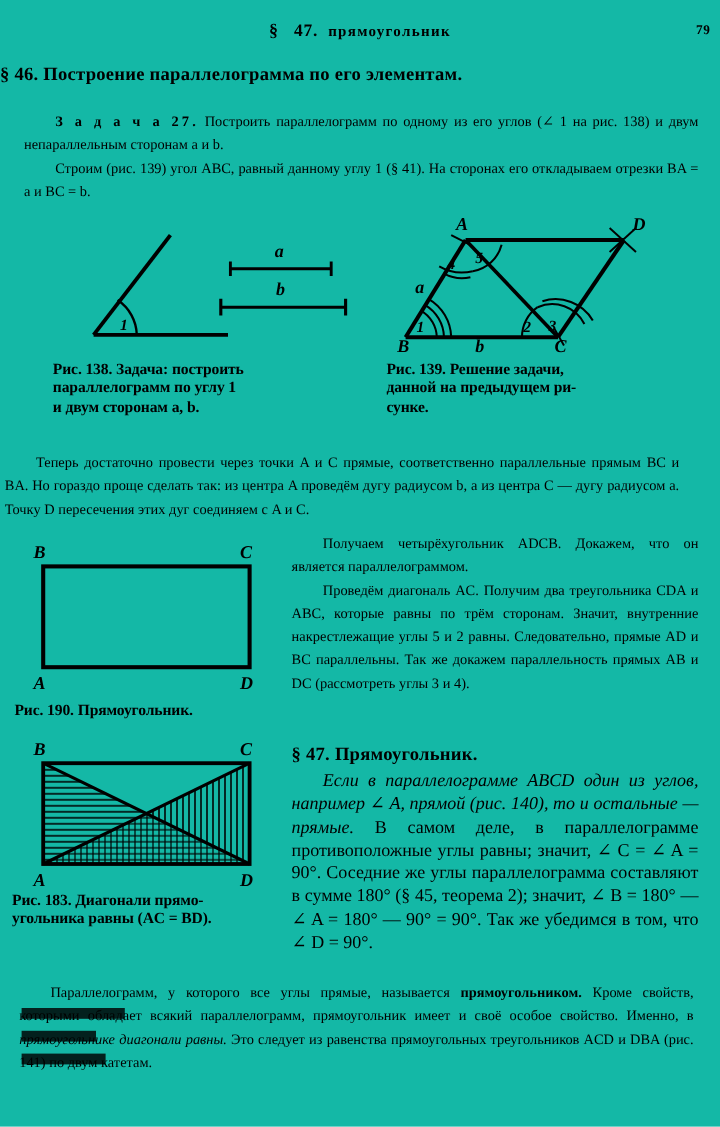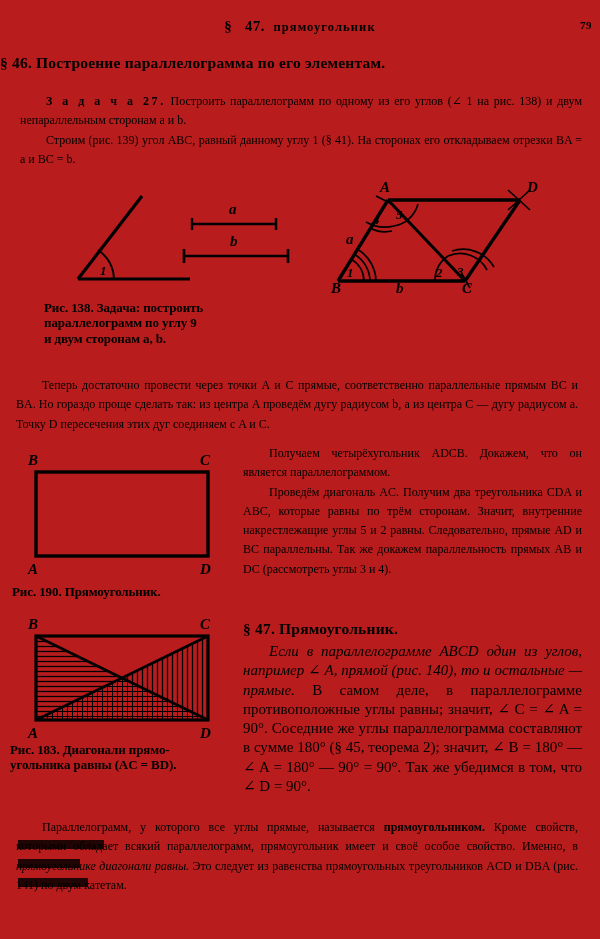--- a/index.html
+++ b/index.html
@@ -8,21 +8,21 @@
     background: #ffffff;
   }
   body {
     font-family: "Liberation Serif", "DejaVu Serif", serif;
     color: #000000;
   }
   #page {
     position: relative;
     width: 600px;
     height: 939px;
-    background: #b91c1c;
+    background: #14b8a6;
     overflow: hidden;
   }
 
   
   .runhead {
     position: absolute;
     top: 18px;
     left: 0;
     width: 600px;
     height: 24px;
@@ -71,21 +71,21 @@
     text-align: justify;
     text-justify: inter-word;
   }
   .tblock p { margin: 0; }
   .indent { text-indent: 26px; }
   .it { font-style: italic; }
   .bold { font-weight: bold; }
   .sp { letter-spacing: 2.6px; }
 
   #para1 { top: 92px; left: 20px; width: 562px; }
-  #para-mid { top: 376px; left: 16px; width: 562px; }
+  #para-mid { top: 376px; left: 4px; width: 562px; }
   #col-right { top: 444px; left: 243px; width: 339px; }
   #para-last { top: 818px; left: 16px; width: 562px; }
 
   #h47 {
     position: absolute;
     top: 620px;
     left: 243px;
     width: 339px;
     font-size: 15px;
   }
@@ -179,21 +179,21 @@
       <text class="lbl" x="157" y="28">a</text>
 
       <line x1="112" y1="70" x2="216" y2="70" stroke="#000" stroke-width="2.6"></line>
       <line x1="112" y1="63" x2="112" y2="77" stroke="#000" stroke-width="2.6"></line>
       <line x1="216" y1="63" x2="216" y2="77" stroke="#000" stroke-width="2.6"></line>
       <text class="lbl" x="158" y="60">b</text>
     </svg>
   </div>
   <div id="cap138" class="cap">
     <div>Рис. 138. Задача: построить</div>
-    <div>параллелограмм по углу 9</div>
+    <div>параллелограмм по углу 1</div>
     <div>и двум сторонам a, b.</div>
   </div>
 
   <div id="fig139" class="fig">
     <svg width="250" height="116" viewBox="0 0 250 116">
 
       <line x1="8" y1="103" x2="58" y2="22" stroke="#000" stroke-width="3.4"></line>
       <line x1="8" y1="103" x2="135" y2="103" stroke="#000" stroke-width="3.4"></line>
       <line x1="58" y1="22" x2="190" y2="22" stroke="#000" stroke-width="3.4"></line>
       <line x1="135" y1="103" x2="190" y2="22" stroke="#000" stroke-width="3.4"></line>
@@ -227,20 +227,25 @@
       <text class="lbl-sm" x="66" y="41">5</text>
 
       <text class="lbl" x="50" y="14">A</text>
       <text class="lbl" x="1" y="115">B</text>
       <text class="lbl" x="132" y="115">C</text>
       <text class="lbl" x="197" y="14">D</text>
 
       <text class="lbl" x="16" y="66">a</text>
       <text class="lbl" x="66" y="115">b</text>
     </svg>
+  </div>
+  <div id="cap139" class="cap">
+    <div>Рис. 139. Решение задачи,</div>
+    <div>данной на предыдущем ри-</div>
+    <div>сунке.</div>
   </div>
 
   <div id="para-mid" class="tblock">
     <p class="indent">Теперь достаточно провести через точки A и C прямые, соответственно параллельные прямым BC и BA. Но гораздо проще сделать так: из центра A проведём дугу радиусом b, а из центра C — дугу радиусом a. Точку D пересечения этих дуг соединяем с A и C.</p>
   </div>
 
   <div id="fig140" class="fig">
     <svg width="205" height="128" viewBox="0 0 205 128">
       <text class="lbl" x="8" y="15">B</text>
       <text class="lbl" x="180" y="15">C</text>

